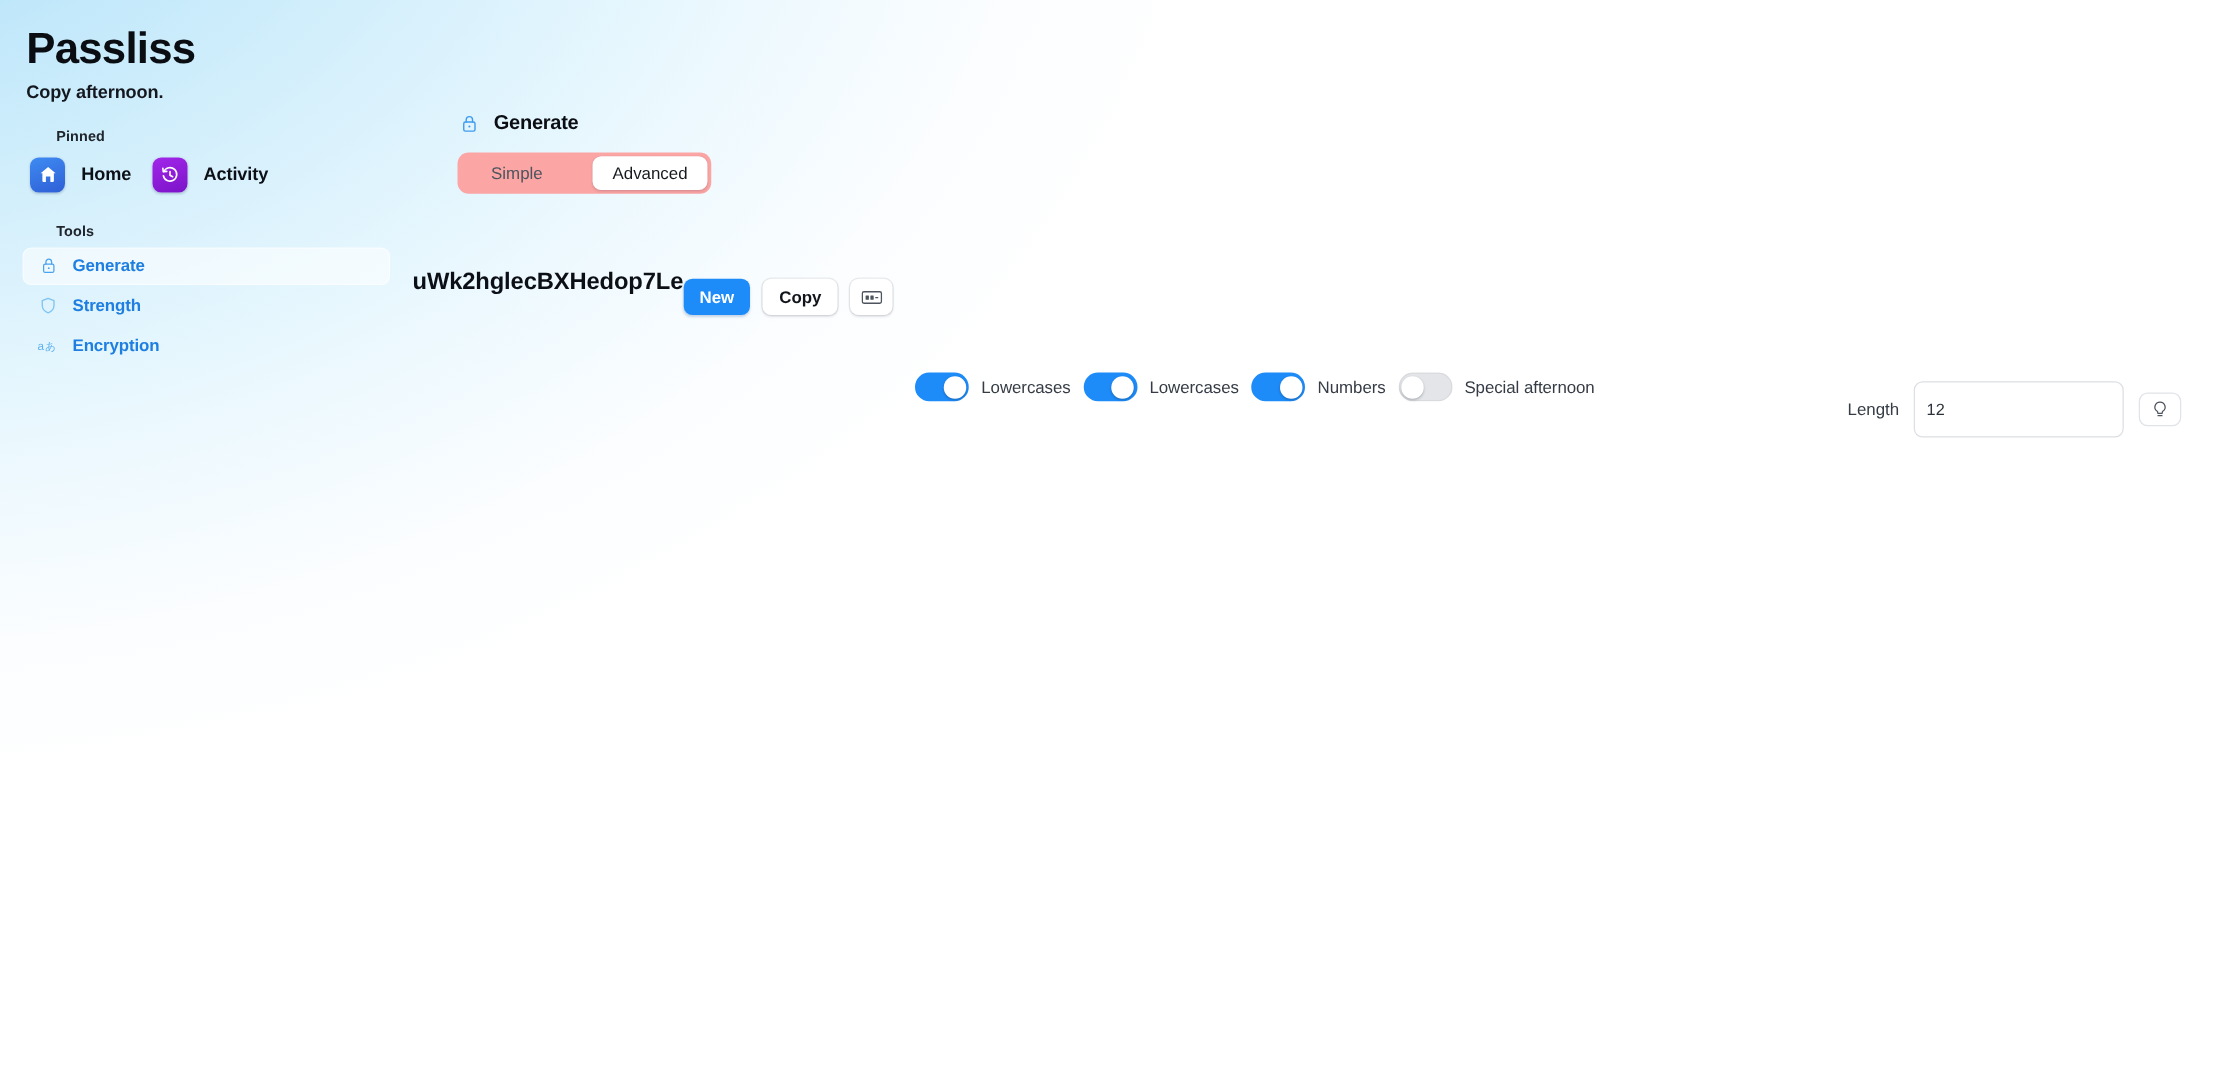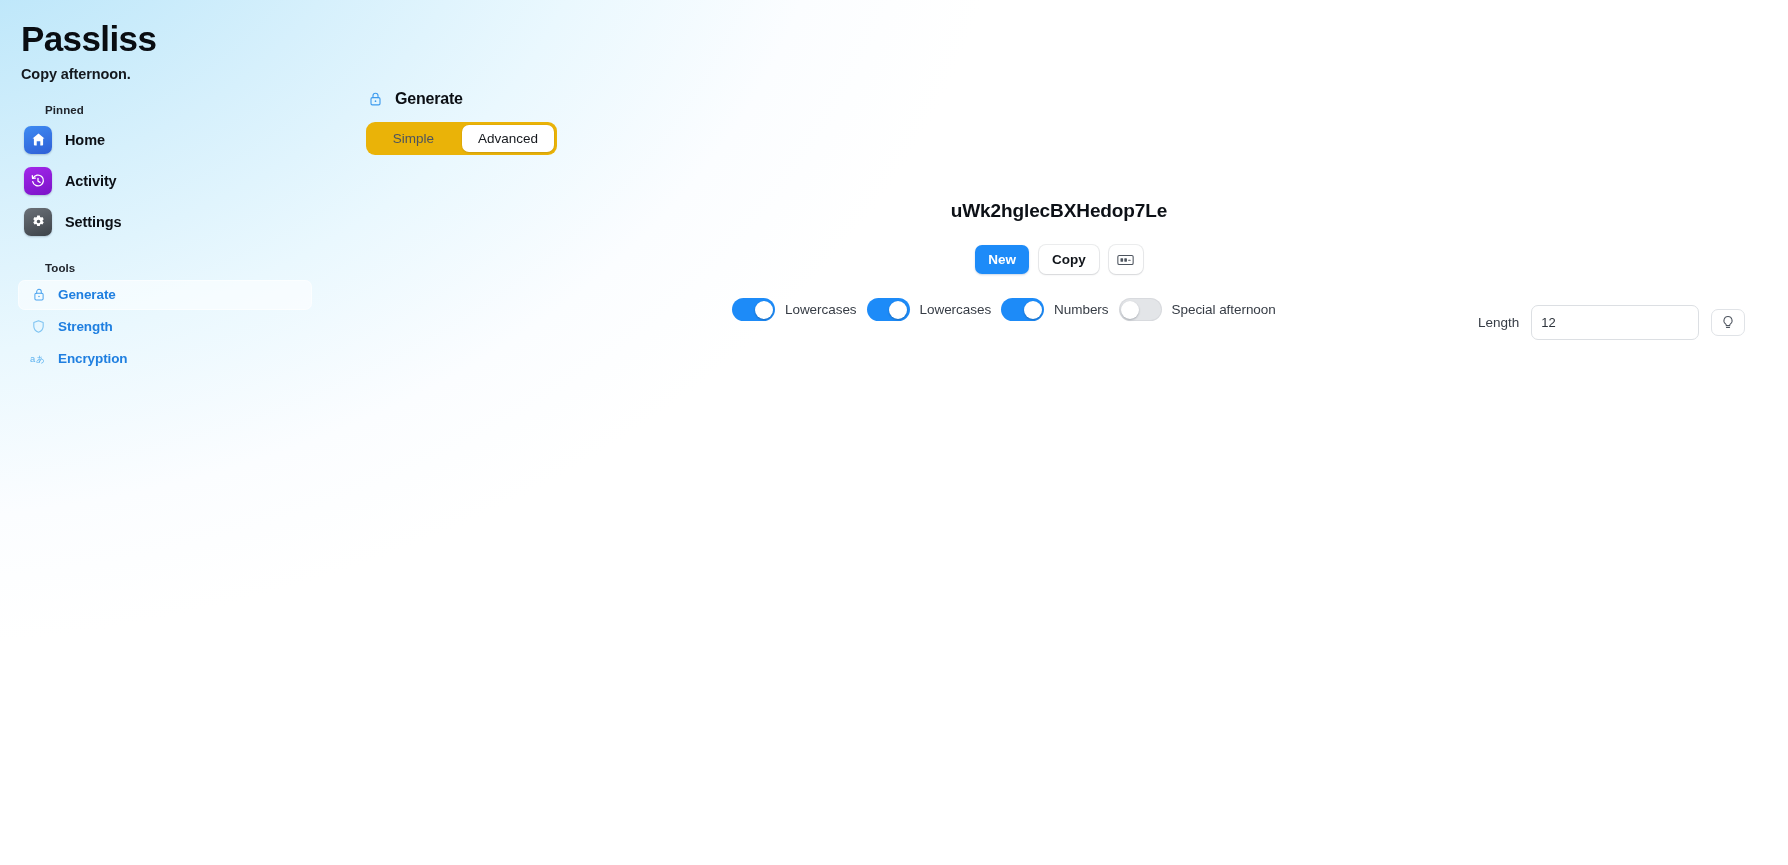--- a/index.html
+++ b/index.html
@@ -41,21 +41,21 @@
     letter-spacing: -0.1px;
   }
   .group-label {
     font-size: 11.5px;
     font-weight: 600;
     color: #20242b;
     margin: 22px 0 6px 3px;
     letter-spacing: 0.1px;
     padding-left: 24px;
   }
-  .pinned-list { display: flex; flex-direction: column; gap: 5px; }
+  .pinned-list { display: flex; gap: 5px; }
   .pinned-item {
     display: flex;
     align-items: center;
     gap: 13px;
     padding: 4px 6px;
     border-radius: 8px;
     cursor: pointer;
   }
   .pin-icon {
     width: 28px; height: 28px;
@@ -111,24 +111,24 @@
   .page-title {
     font-size: 16px;
     font-weight: 700;
     color: #0b0e13;
     letter-spacing: -0.2px;
   }
 
   .tabbar {
     margin: 14px 0 0 36px;
     display: inline-flex;
-    background: #eab308;
+    background: #fca5a5;
     border-radius: 9px;
     padding: 3px;
-    gap: 4px;
+    gap: 16px;
   }
   .tab {
     min-width: 89px;
     height: 27px;
     display: flex; align-items: center; justify-content: center;
     font-size: 13.5px;
     color: #4d545e;
     border-radius: 7px;
     cursor: pointer;
     padding: 0 16px;
@@ -138,21 +138,21 @@
     color: #15181d;
     box-shadow: 0 1px 2px rgba(16,24,40,0.10), 0 0 0 0.5px rgba(16,24,40,0.05);
   }
 
   
   .pw-display {
     position: absolute;
     left: 0; right: 0;
     top: 200px;
     display: flex;
-    flex-direction: column;
+    flex-direction: row;
     align-items: center;
   }
   .pw-text {
     font-size: 19px;
     font-weight: 700;
     letter-spacing: -0.1px;
     color: #0c1016;
   }
   .pw-actions {
     display: flex;
@@ -236,21 +236,21 @@
   .length-box {
     position: absolute;
     left: 1148px;
     top: 7px;
     display: flex;
     align-items: center;
     gap: 12px;
   }
   .length-label { font-size: 13.5px; color: #363c45; }
   .length-input {
-    width: 168px; height: 35px;
+    width: 168px; height: 45px;
     border-radius: 7px;
     border: 1px solid #dcdfe3;
     background: #ffffff;
     font-size: 13px;
     color: #2c323a;
     padding: 0 9px;
     font-family: inherit;
     outline: none;
   }
   .bulb-btn {
@@ -289,28 +289,20 @@
       <span class="pin-icon" style="background:linear-gradient(160deg,#a227ea 0%,#7b13c8 100%)">
         <svg width="16" height="16" viewBox="0 0 16 16" fill="none" stroke="#ffffff" stroke-width="1.3" stroke-linecap="round" stroke-linejoin="round" aria-hidden="true">
           <path d="M3.1 5.2A5.4 5.4 0 1 1 2.7 8.6"></path>
           <polyline points="2.3,2.6 2.6,5.4 5.4,5.1"></polyline>
           <polyline points="8,5.3 8,8.2 10.1,9.4"></polyline>
         </svg>
       </span>
       <span class="pin-label">Activity</span>
     </div>
 
-    <div class="pinned-item">
-      <span class="pin-icon" style="background:linear-gradient(160deg,#6b7178 0%,#3c4248 100%)">
-        <svg width="15" height="15" viewBox="0 0 16 16" fill="#ffffff" aria-hidden="true">
-          <path d="M9.4 1.5h-2.8l-.3 1.6a4.8 4.8 0 0 0-1 .6L3.8 3.1 2.4 5.5l1.2 1.1a4.9 4.9 0 0 0 0 1.2L2.4 8.9l1.4 2.4 1.5-.6c.3.2.6.4 1 .6l.3 1.6h2.8l.3-1.6c.3-.2.7-.3 1-.6l1.5.6 1.4-2.4-1.2-1.1a4.9 4.9 0 0 0 0-1.2l1.2-1.1-1.4-2.4-1.5.6a4.8 4.8 0 0 0-1-.6L9.4 1.5zM8 6.1a1.9 1.9 0 1 1 0 3.8 1.9 1.9 0 0 1 0-3.8z"></path>
-        </svg>
-      </span>
-      <span class="pin-label">Settings</span>
-    </div>
 
   </div>
 
   <div class="group-label">Tools</div>
 
   <nav class="tools-list">
 
     <div class="tool-item active">
       <span class="tool-icon">
         <svg width="14" height="15" viewBox="0 0 16 16" fill="none" stroke="#4aa3ef" stroke-width="1.15" stroke-linecap="round" stroke-linejoin="round" aria-hidden="true">

